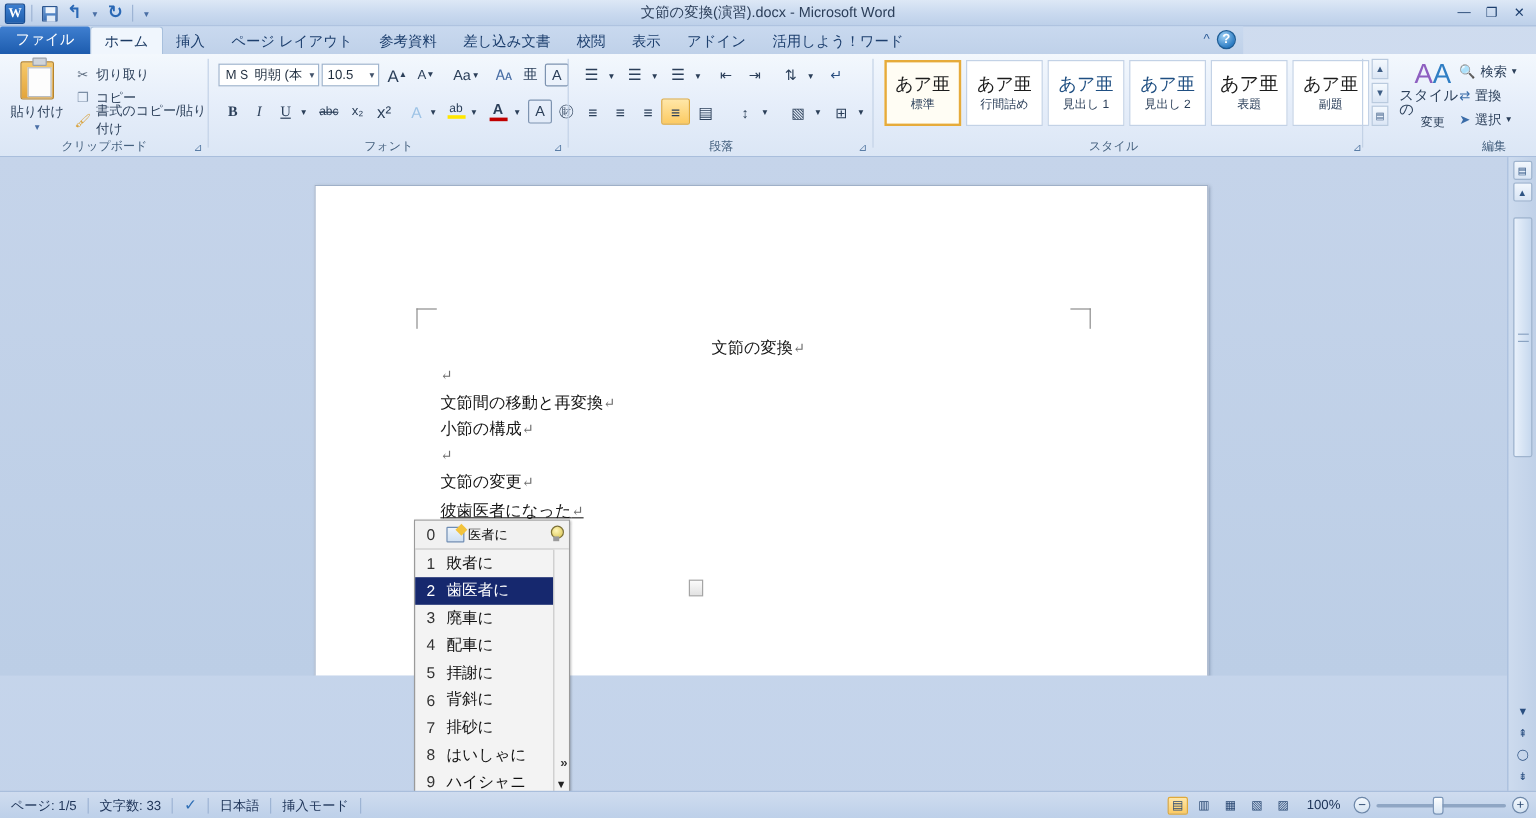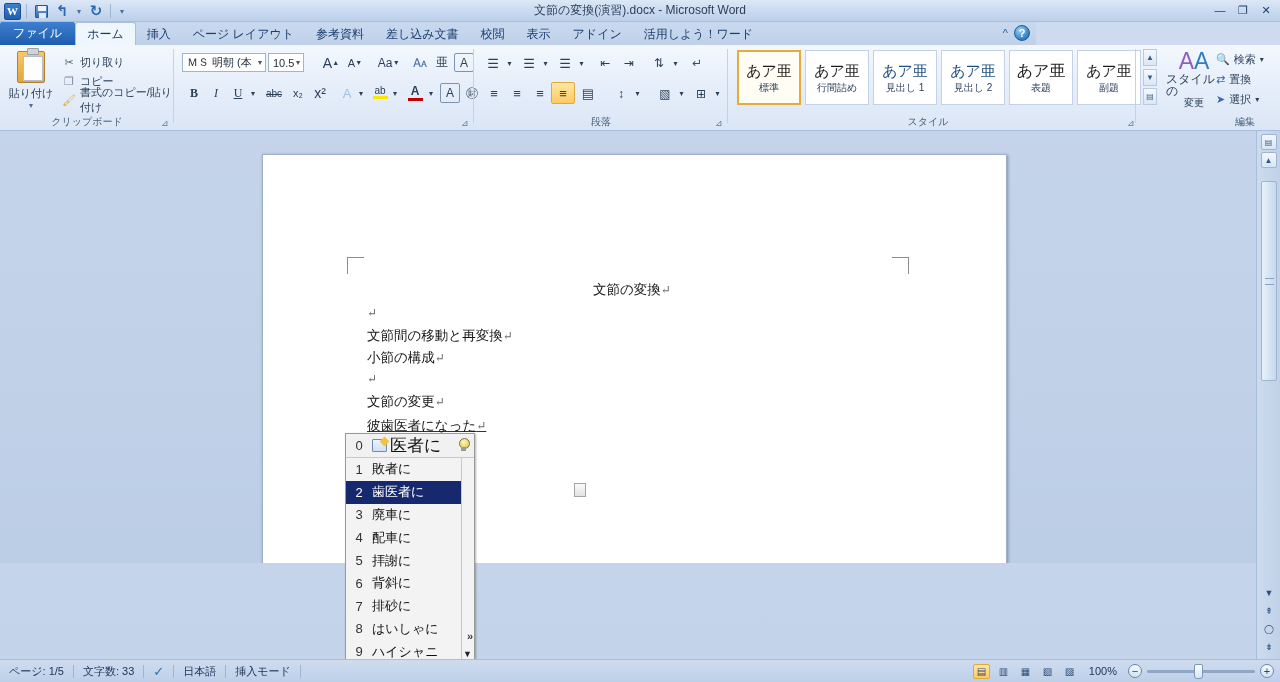--- a/index.html
+++ b/index.html
@@ -251,21 +251,21 @@
     height:24px; display:flex; align-items:center; background:#f1f1f1;
     border-bottom:1px solid #c8c8c8; position:relative;
   }
   .ime-num { width:26px; text-align:center; font-size:13px; color:#333; }
   .ime-hico {
     width:15px;height:13px;margin-right:3px;
     background:linear-gradient(180deg,#eef4fb,#cfe0f2);
     border:1px solid #6d8cb4; position:relative; border-radius:1px;
   }
   .ime-hico:after{content:"";position:absolute;right:-2px;top:-2px;width:7px;height:7px;background:#f2c33c;transform:rotate(45deg);}
-  .ime-htext { font-size:17px; color:#111; }
+  .ime-htext { font-size:11px; color:#111; }
   .bulb {
     position:absolute; right:5px; top:4px; width:11px; height:14px;
   }
   .bulb:before{
     content:""; position:absolute; left:1px; top:0; width:9px; height:9px;
     border-radius:50%; background:radial-gradient(circle at 40% 35%,#fff6b8,#d8c24a);
     border:1px solid #7d7136;
   }
   .bulb:after{
     content:""; position:absolute; left:3px; top:9px; width:5px; height:4px;
@@ -370,21 +370,21 @@
       <div class="group-label">クリップボード</div>
       <div class="dlg-launcher">⊿</div>
       <div class="group-sep" style="right:0;"></div>
     </div>
 
     <div class="group" style="left:174px; width:300px;">
       <div class="combo" style="position:absolute; left:8px; top:8px; width:84px;">
         <span>ＭＳ 明朝 (本</span>
         <span class="arrow">▾</span>
       </div>
-      <div class="combo" style="position:absolute; left:94px; top:8px; width:36px;align-items:center;">
+      <div class="combo" style="position:absolute; left:94px; top:8px; width:48px;align-items:center;">
         <span>10.5</span>
         <span class="arrow">▾</span>
       </div>
       <div class="rbtn" style="position:absolute;left:146px;top:8px;width:22px;height:19px;font-size:14px;">
           <span>A</span>
           <sup style="font-size:7px">▲</sup>
         </div>
       <div class="rbtn" style="position:absolute;left:170px;top:8px;width:22px;height:19px;font-size:11px;">
           <span>A</span>
           <sup style="font-size:7px">▼</sup>
@@ -444,20 +444,21 @@
       <div class="rbtn" style="position:absolute;left:252px;top:38px;width:10px;height:20px;font-size:8px;">
           <span>▾</span>
         </div>
       <div class="rbtn" style="position:absolute;left:266px;top:38px;width:20px;height:20px;border:1px solid #7d93b0;font-size:12px;">
           <span>A</span>
         </div>
       <div class="rbtn" style="position:absolute;left:288px;top:38px;width:20px;height:20px;font-size:13px;">
           <span>㊖</span>
         </div>
 
+      <div class="group-label">フォント</div>
       <div class="dlg-launcher">⊿</div>
       <div class="group-sep" style="right:0;"></div>
     </div>
 
     <div class="group" style="left:474px; width:254px;">
       <div class="rbtn" style="position:absolute;left:8px;top:8px;width:22px;height:20px;font-size:13px;">
           <span>☰</span>
         </div>
       <div class="rbtn" style="position:absolute;left:30px;top:8px;width:11px;height:20px;font-size:8px;">
           <span>▾</span>

